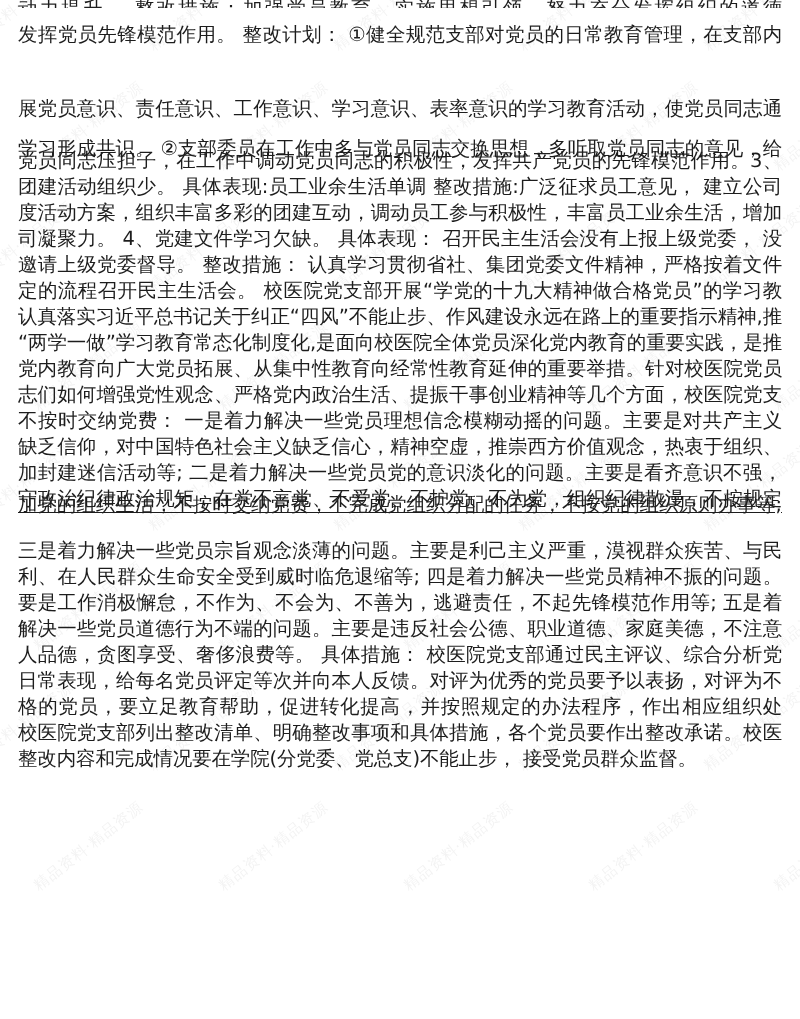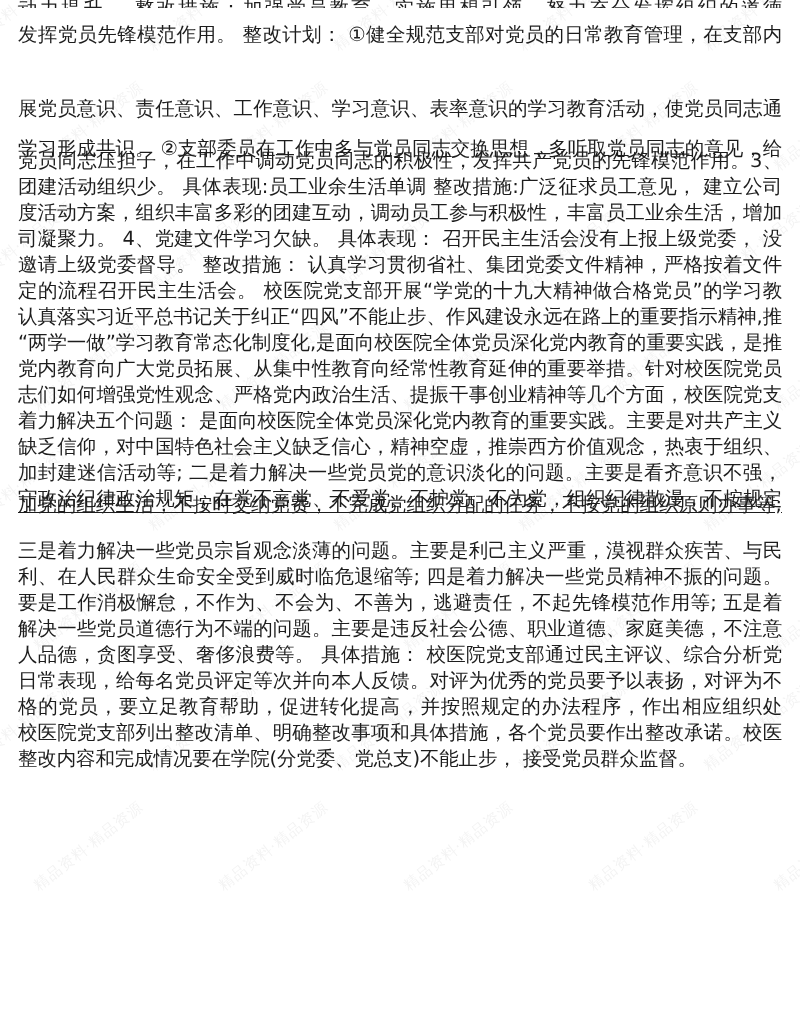--- a/index.html
+++ b/index.html
@@ -151,21 +151,21 @@
       <div class="doc-line justify" style="top: 148px;">党员同志压担子，在工作中调动党员同志的积极性，发挥共产党员的先锋模范作用。3、党、</div>
       <div class="doc-line justify" style="top: 174px;">团建活动组织少。 具体表现:员工业余生活单调 整改措施:广泛征求员工意见， 建立公司年</div>
       <div class="doc-line justify" style="top: 200px;">度活动方案，组织丰富多彩的团建互动，调动员工参与积极性，丰富员工业余生活，增加公</div>
       <div class="doc-line justify" style="top: 226px;">司凝聚力。 4、党建文件学习欠缺。 具体表现： 召开民主生活会没有上报上级党委， 没有</div>
       <div class="doc-line justify" style="top: 252px;">邀请上级党委督导。 整改措施： 认真学习贯彻省社、集团党委文件精神，严格按着文件规</div>
       <div class="doc-line justify" style="top: 278px;">定的流程召开民主生活会。 校医院党支部开展“学党的十九大精神做合格党员”的学习教育，</div>
       <div class="doc-line justify" style="top: 304px;">认真落实习近平总书记关于纠正“四风”不能止步、作风建设永远在路上的重要指示精神,推进</div>
       <div class="doc-line justify" style="top: 330px;">“两学一做”学习教育常态化制度化,是面向校医院全体党员深化党内教育的重要实践，是推动</div>
       <div class="doc-line justify" style="top: 356px;">党内教育向广大党员拓展、从集中性教育向经常性教育延伸的重要举措。针对校医院党员同</div>
       <div class="doc-line justify" style="top: 382px;">志们如何增强党性观念、严格党内政治生活、提振干事创业精神等几个方面，校医院党支部</div>
-      <div class="doc-line justify" style="top: 408px;">着力解决五个问题： 是面向校医院全体党员深化党内教育的重要实践。主要是对共产主义</div>
+      <div class="doc-line justify" style="top: 408px;">不按时交纳党费： 一是着力解决一些党员理想信念模糊动摇的问题。主要是对共产主义</div>
       <div class="doc-line justify" style="top: 434px;">缺乏信仰，对中国特色社会主义缺乏信心，精神空虚，推崇西方价值观念，热衷于组织、参</div>
       <div class="doc-line justify" style="top: 460px;">加封建迷信活动等; 二是着力解决一些党员党的意识淡化的问题。主要是看齐意识不强，不</div>
       <div class="doc-line justify" style="top: 486px;">守政治纪律政治规矩，在党不言党、不爱党、不护党、不为党，组织纪律散漫，不按规定参</div>
       <div class="doc-line justify" style="top: 492px; text-decoration: underline;">加党的组织生活，不按时交纳党费，不完成党组织分配的任务，不按党的组织原则办事等;</div>
       <div class="doc-line justify" style="top: 538px;">三是着力解决一些党员宗旨观念淡薄的问题。主要是利己主义严重，漠视群众疾苦、与民争</div>
       <div class="doc-line justify" style="top: 564px;">利、在人民群众生命安全受到威时临危退缩等; 四是着力解决一些党员精神不振的问题。主</div>
       <div class="doc-line justify" style="top: 590px;">要是工作消极懈怠，不作为、不会为、不善为，逃避责任，不起先锋模范作用等; 五是着力</div>
       <div class="doc-line justify" style="top: 616px;">解决一些党员道德行为不端的问题。主要是违反社会公德、职业道德、家庭美德，不注意个</div>
       <div class="doc-line justify" style="top: 642px;">人品德，贪图享受、奢侈浪费等。 具体措施： 校医院党支部通过民主评议、综合分析党员</div>
       <div class="doc-line justify" style="top: 668px;">日常表现，给每名党员评定等次并向本人反馈。对评为优秀的党员要予以表扬，对评为不合</div>

